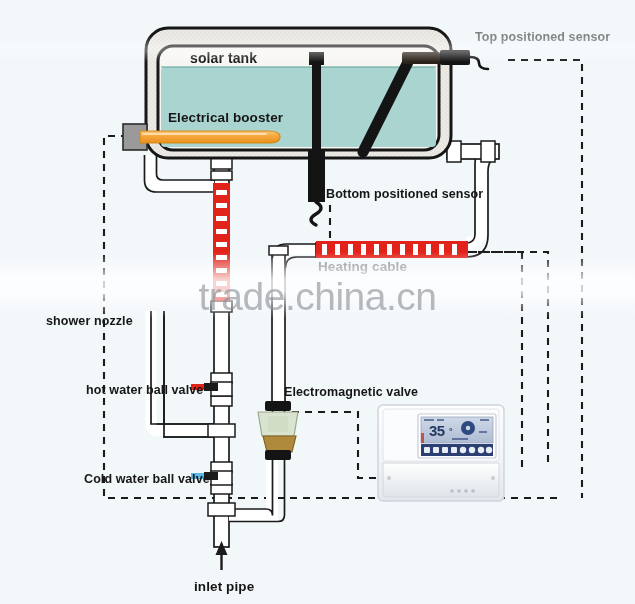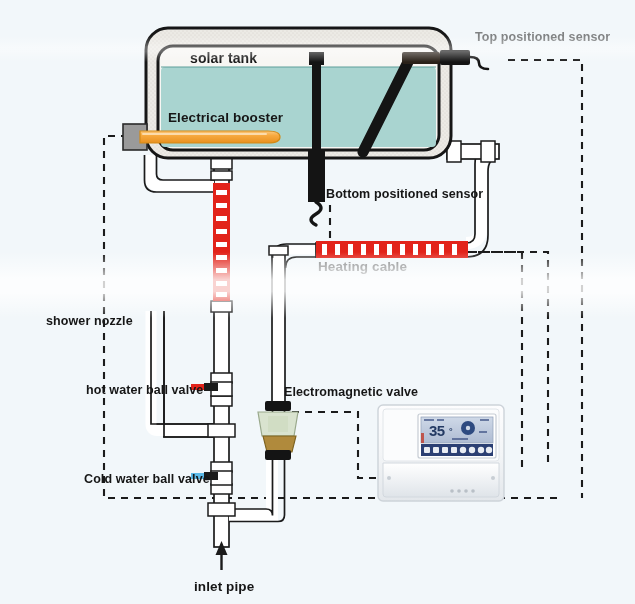--- a/index.html
+++ b/index.html
@@ -310,15 +310,16 @@
 
   <text x="284" y="396" class="lbl">Electromagnetic valve</text>
 
   <text x="194" y="591" class="lbl" style="font-size:13.5px;">inlet pipe</text>
 
 </svg>
 
 <div class="wm">
   <div class="wm-band b2"></div>
   <div class="wm-band b1"></div>
+  <div class="wm-main">trade.china.cn</div>
 </div>
 
 </div>
 
 </body></html>

